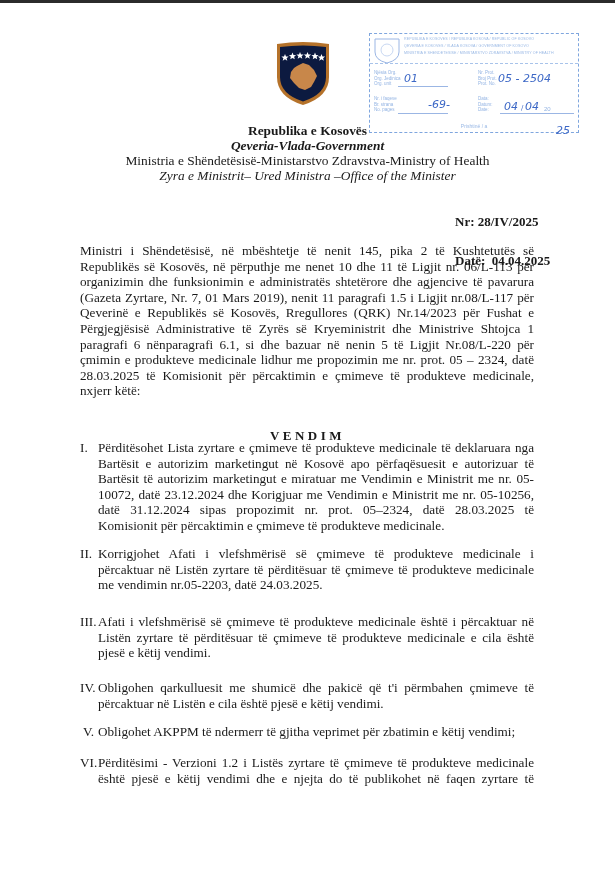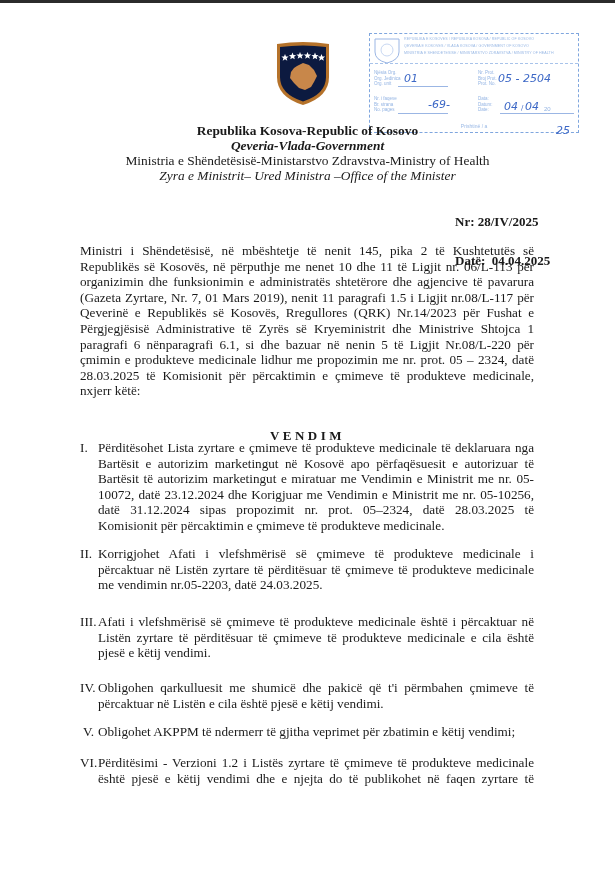--- a/index.html
+++ b/index.html
@@ -110,21 +110,21 @@
   <div class="hw" style="left:151px; top:66px; font-style:normal; font-size:7px; top:70px;">/</div>
   <div class="hw" style="left:155px; top:66px;">04</div>
   <div class="lbl" style="left:174px; top:73px; font-size:6px;">20</div>
   <div class="hw" style="left:186px; top:66px;margin-top:24px;">25</div>
   <div class="uline" style="left:130px; top:79px; width:74px;"></div>
 
   <div class="city">Prishtinë / a</div>
 </div>
 
 <div class="hdr-block">
-  <div class="b">Republika Kosova-Republic of Kosovo</div>
+  <div class="b">Republika e Kosovës</div>
   <div class="bi">Qeveria-Vlada-Government</div>
   <div>Ministria e Shëndetësisë-Ministarstvo Zdravstva-Ministry of Health</div>
   <div class="i">Zyra e Ministrit– Ured Ministra –Office of the Minister</div>
 </div>
 
 <div class="refno">
   <div>Nr: 28/IV/2025</div>
   <div style="white-space:pre;margin-top:25px;">Datë:  04.04.2025</div>
 </div>
 

